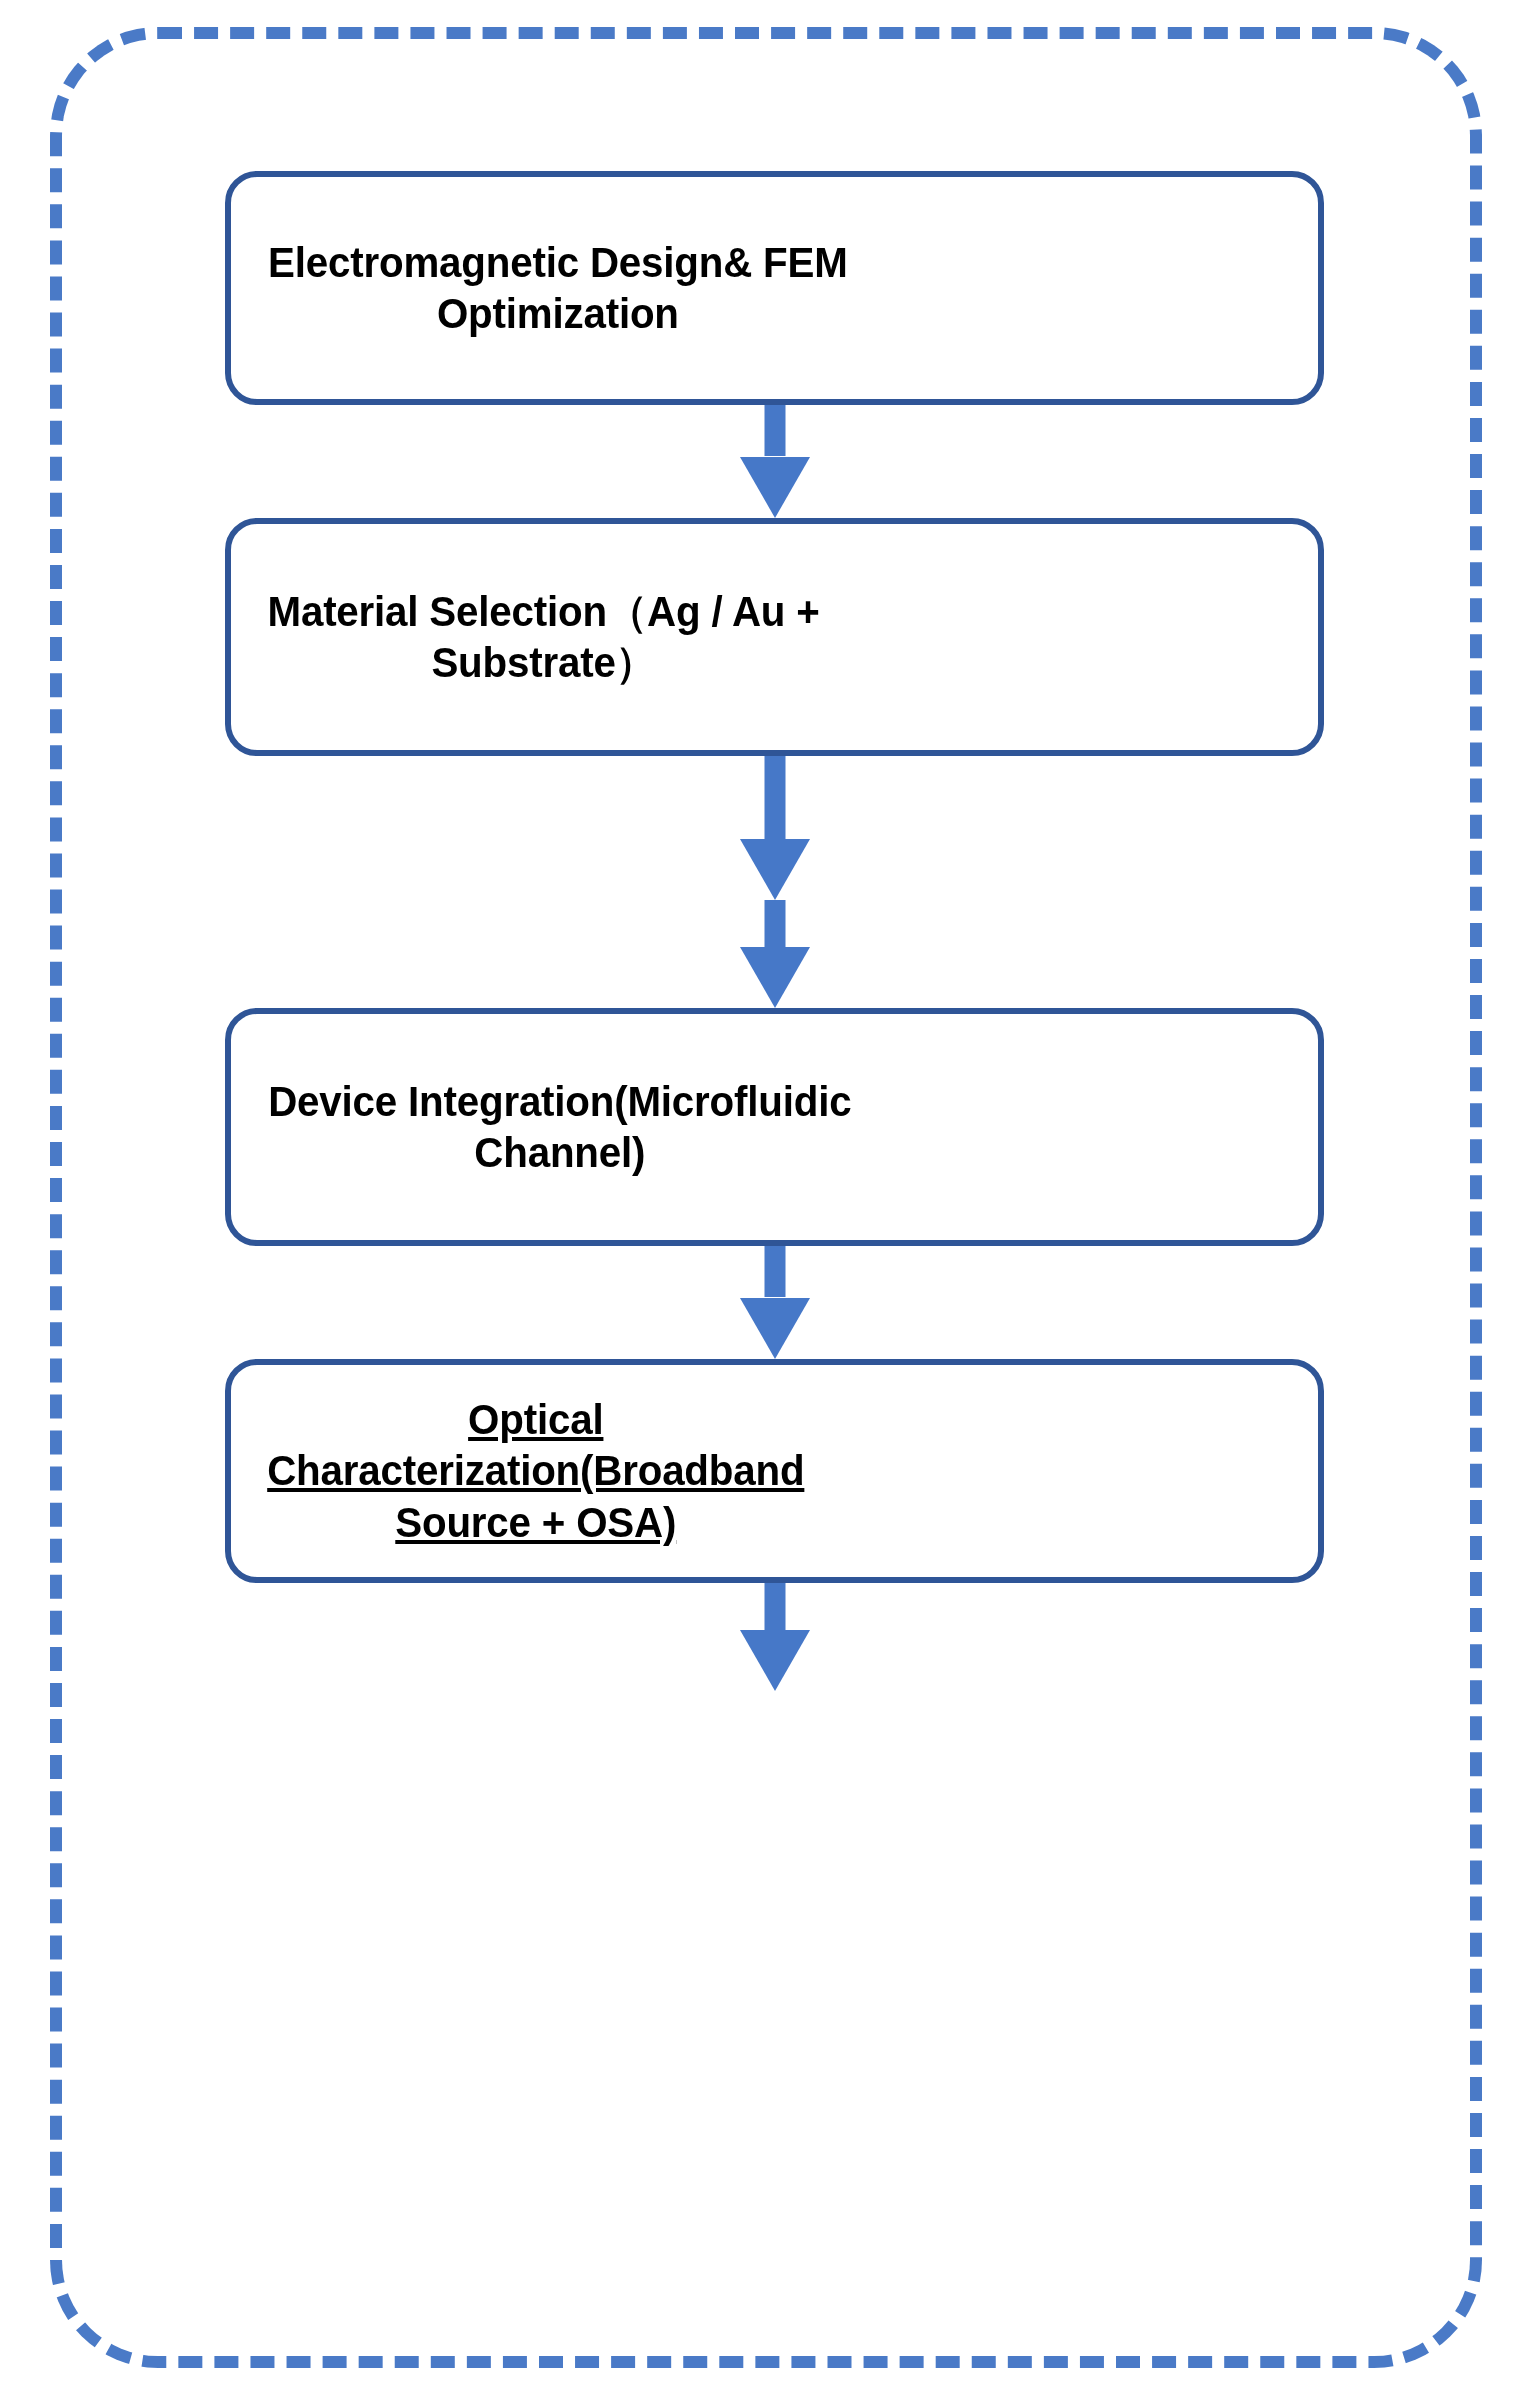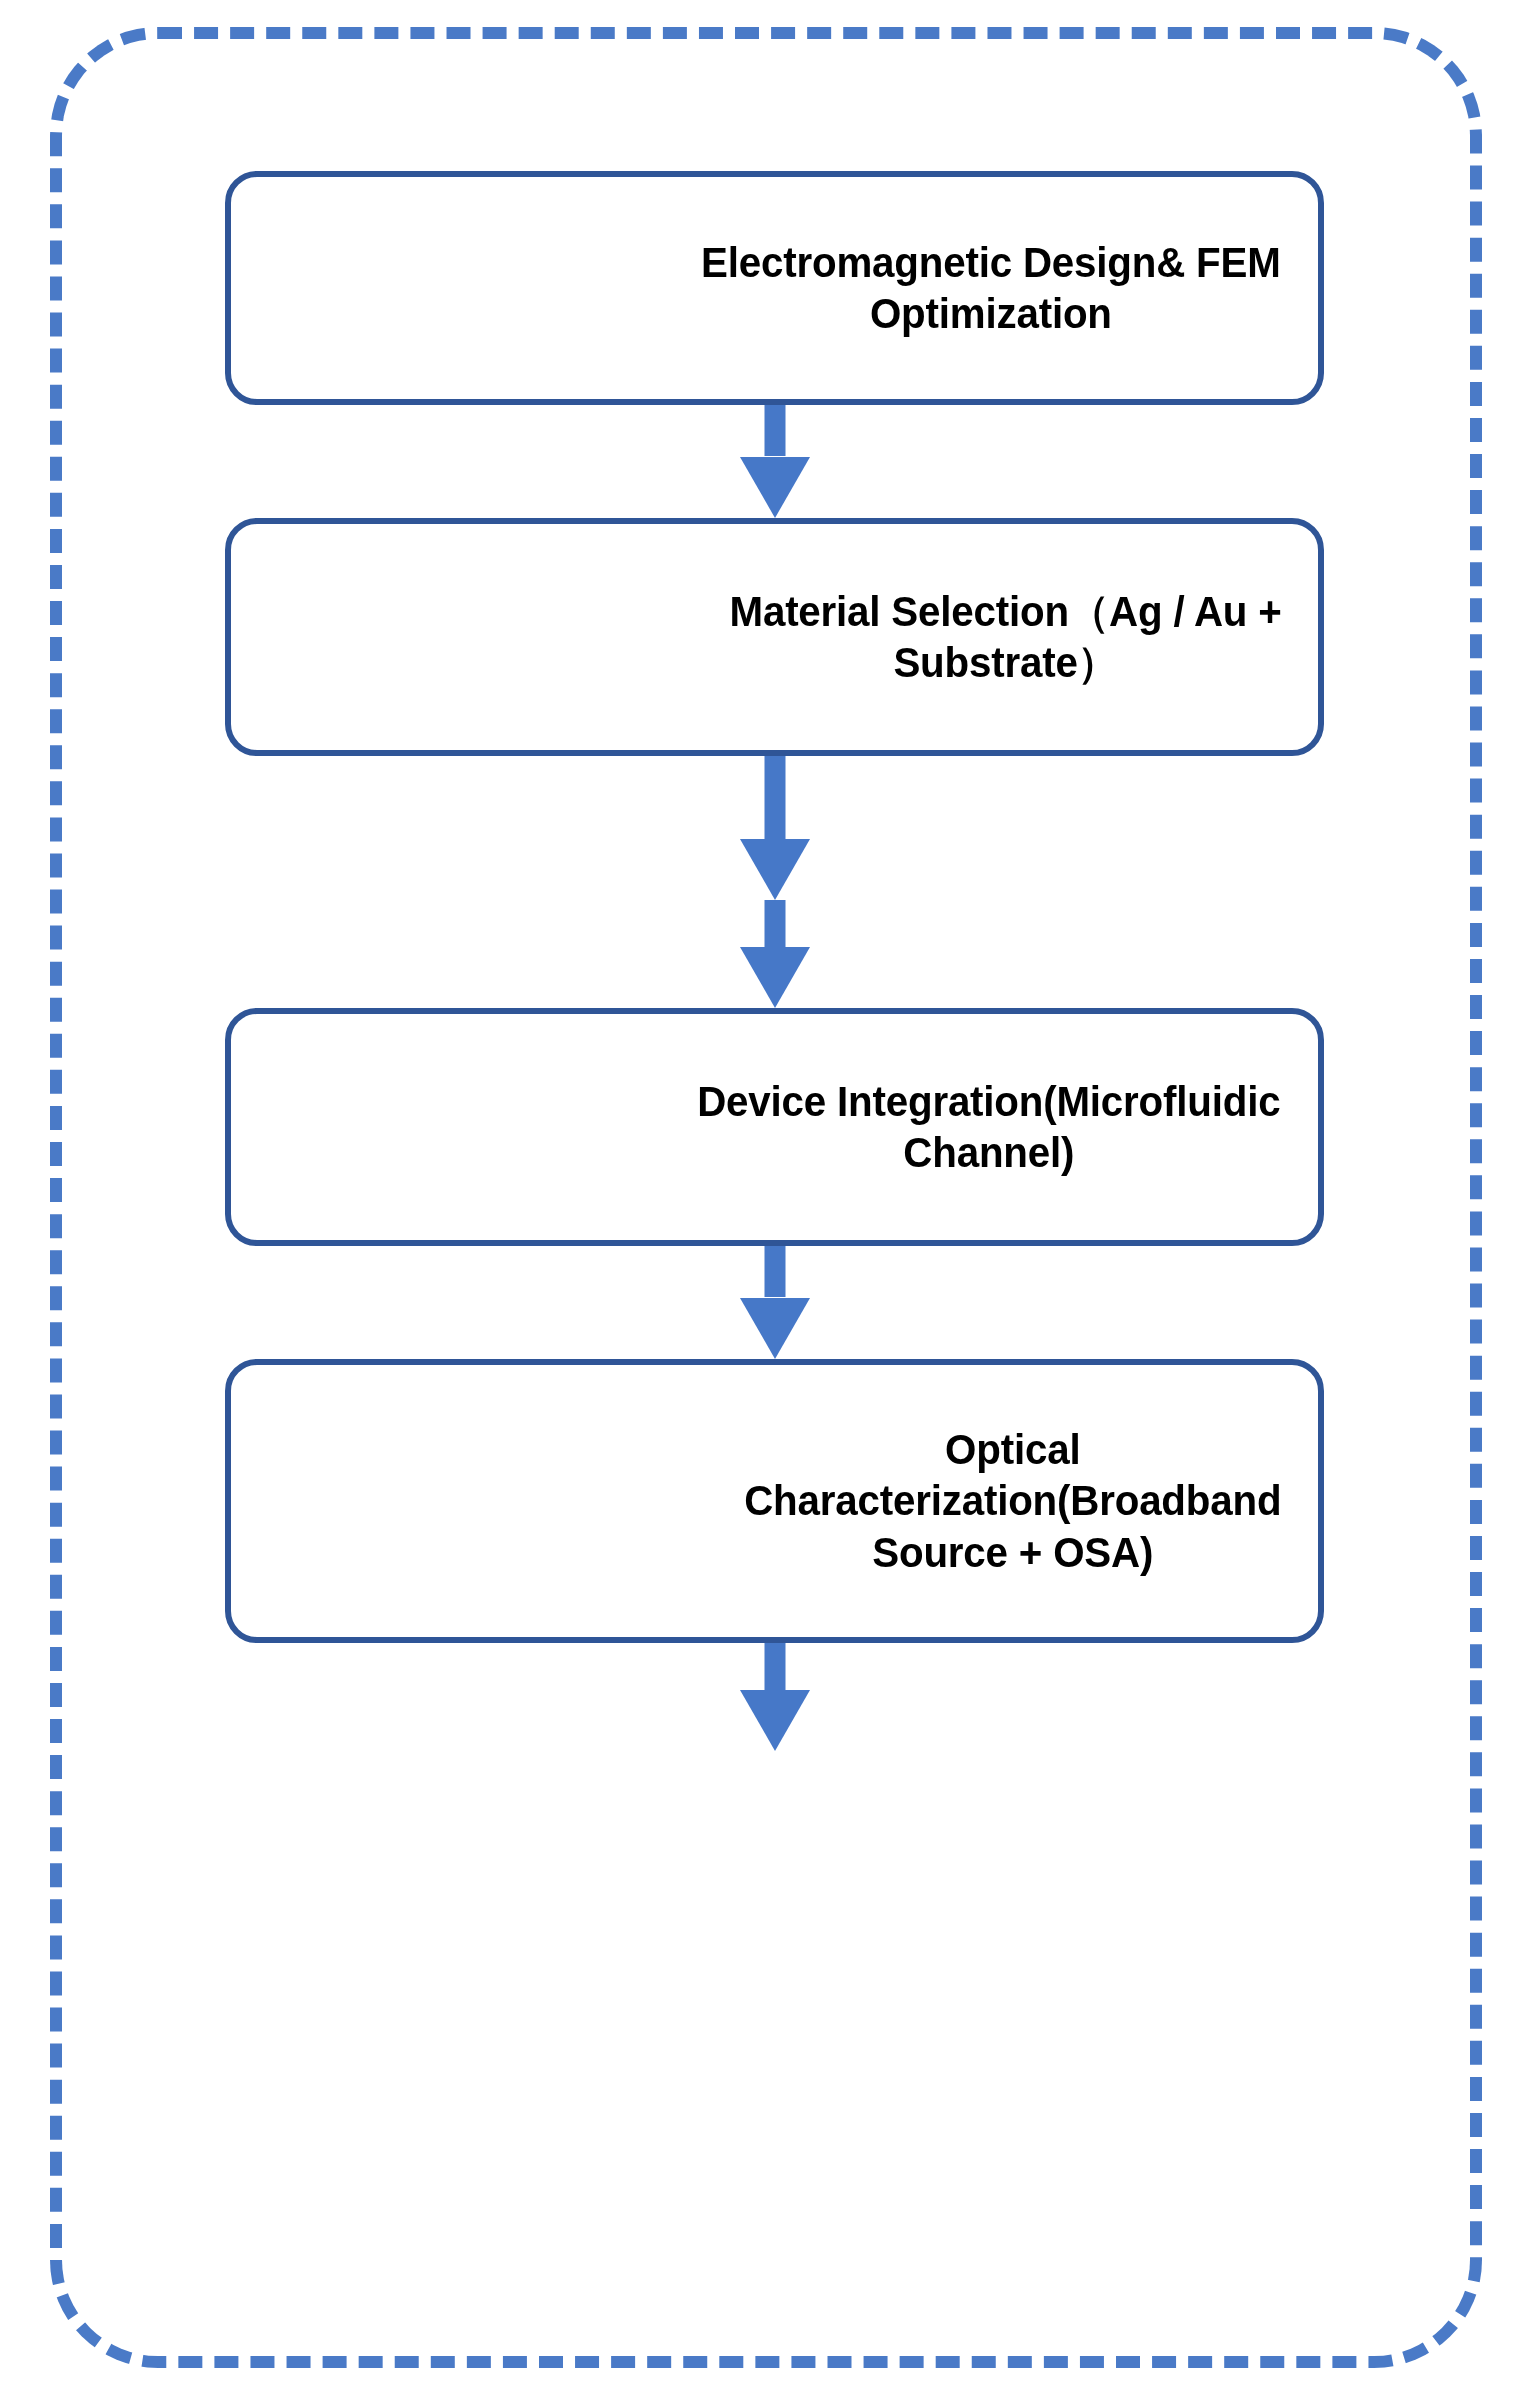--- a/index.html
+++ b/index.html
@@ -39,38 +39,38 @@
     width: 1099px;
   }
   .node-box {
     box-sizing: border-box;
     width: 1099px;
     border: 6.3px solid #2f5597;
     border-radius: 32px;
     background: #ffffff;
     display: flex;
     align-items: center;
-    justify-content: flex-end;
+    justify-content: flex-start;
     text-align: center;
     padding: 9px 25px;
   }
   .node-label {
     font-family: "Liberation Sans", sans-serif;
     font-weight: bold;
     font-size: 42px;
     line-height: 1.22;
     color: #000000;
     letter-spacing: -0.2px;
     white-space: pre-line;
     transform: scaleX(0.96);
     transform-origin: center;
   }
   .h-260 { height: 234px; }
   .h-265 { height: 238px; }
-  .h-315 { height: 284px; }
+  .h-315 { height: 224px; text-decoration: underline; }
 
   
   .connector {
     position: relative;
     width: 1099px;
     display: flex;
     justify-content: center;
   }
   .arrow {
     position: relative;

